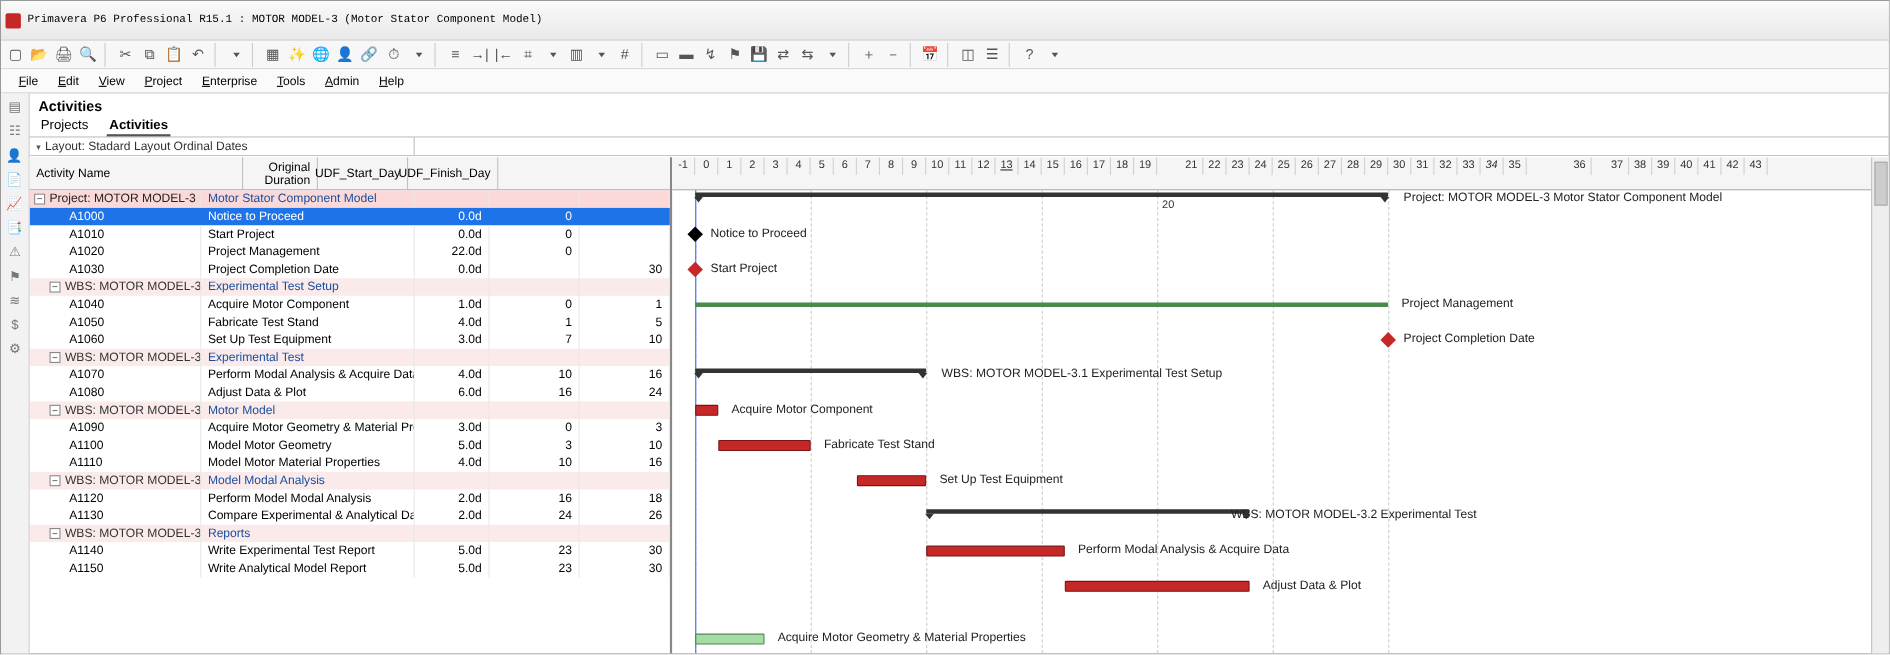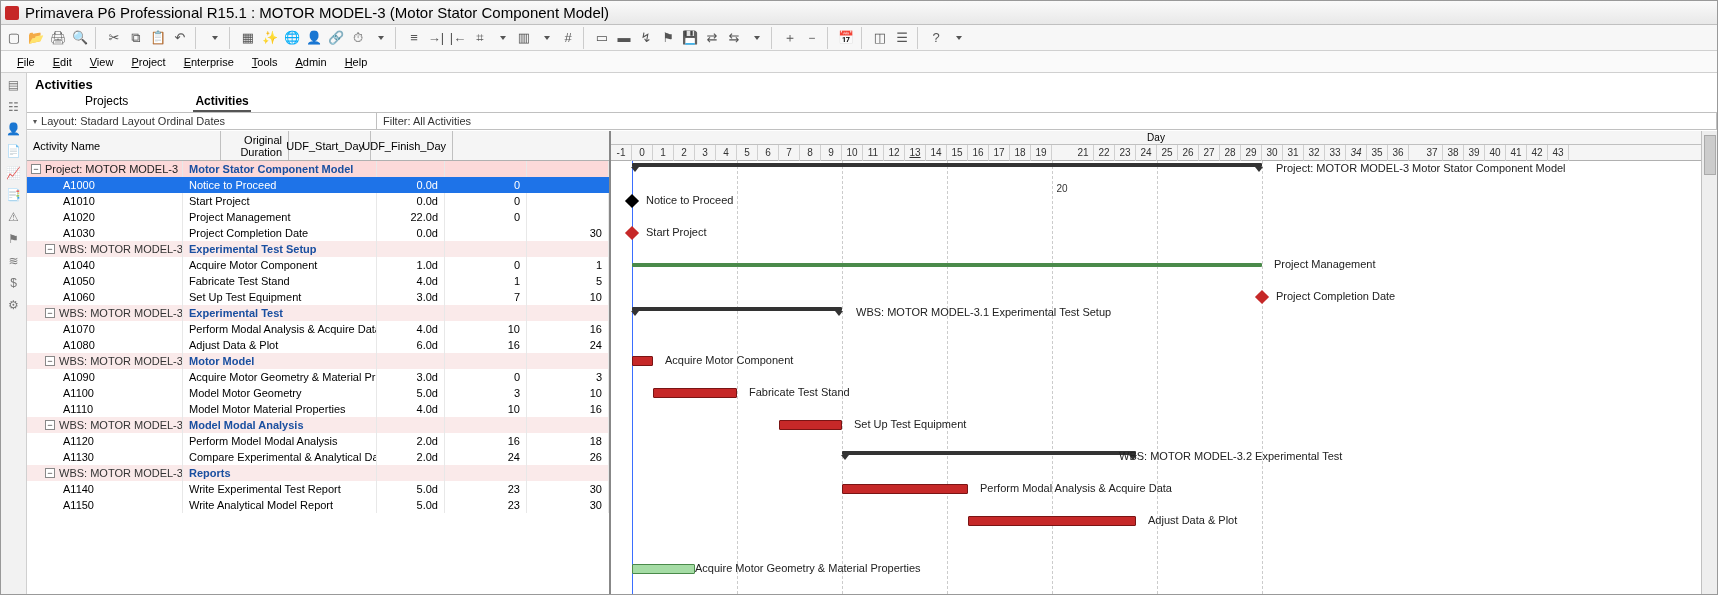--- a/index.html
+++ b/index.html
@@ -1,54 +1,54 @@
 <!DOCTYPE html>
 <html><head>
 <meta charset="utf-8">
 <style>
 * { box-sizing: border-box; }
 html, body { margin:0; padding:0; font-family: "Segoe UI", Tahoma, sans-serif; font-size:11px; color:#000; background:#fff; }
 .window { width:1718px; height:595px; border:1px solid #999; display:flex; flex-direction:column; }
-.titlebar { height:24px; background:linear-gradient(#fafafa,#e8e8e8); border-bottom:1px solid #c0c0c0; display:flex; align-items:center; padding:0 4px; font-size:15px; }
+.titlebar { height:36px; background:linear-gradient(#fafafa,#e8e8e8); border-bottom:1px solid #c0c0c0; display:flex; align-items:center; padding:0 4px; font-size:10px;font-family:Liberation Mono, monospace; }
 .titlebar .app-icon { width:14px; height:14px; background:#c62828; border-radius:2px; margin-right:6px; flex:none; }
 .toolbar { height:26px; background:#f7f7f7; border-bottom:1px solid #d0d0d0; display:flex; align-items:center; padding:0 2px; gap:0; }
 .tbtn { width:22px; height:22px; border:1px solid transparent; display:flex; align-items:center; justify-content:center; color:#555; font-size:13px; }
 .tsep { width:4px; height:22px; border-left:1px solid #ccc; margin:0 4px; }
 .tdrop::after { content:""; display:inline-block; margin-left:1px; border-left:3px solid transparent; border-right:3px solid transparent; border-top:4px solid #555; vertical-align:middle; }
 .menubar { height:22px; background:#fafafa; border-bottom:1px solid #d0d0d0; display:flex; align-items:center; padding:0 8px; gap:2px; }
 .menubar .menu-item { padding:2px 8px; }
 .menubar .menu-item u { text-decoration:underline; }
 .body-area { flex:1; display:flex; min-height:0; }
 .left-rail { width:26px; background:#f2f2f2; border-right:1px solid #d0d0d0; display:flex; flex-direction:column; gap:6px; padding-top:4px; align-items:center; }
 .rail-icon { width:16px; height:16px; display:flex; align-items:center; justify-content:center; font-size:12px; color:#777; }
 .main { flex:1; display:flex; flex-direction:column; min-width:0; }
 .view-title { padding:4px 8px 2px; font-weight:bold; font-size:13px; }
 .tabs { padding:0 8px 4px; border-bottom:1px solid #c0c0c0; }
-.tabs span { margin-right:12px; font-size:12px; padding:2px 2px;margin-left:48px; }
+.tabs span { margin-right:12px; font-size:12px; padding:2px 2px; }
 .tabs .active { font-weight:bold; border-bottom:2px solid #555; }
 .filter-row { display:flex; border-bottom:1px solid #c0c0c0; font-size:11px; }
 .filter-row .cell { border-right:1px solid #c0c0c0; padding:1px 6px; display:flex; align-items:center; height:16px; color:#333; }
 .filter-row .cell.layout { width:350px; }
 .filter-row .cell.layout .caret { margin-right:4px; font-size:8px; color:#555; }
 .grid-gantt { flex:1; display:flex; min-height:0; border-top:1px solid #fff; }
 .grid { flex:none; display:flex; flex-direction:column; border-right:2px solid #888; }
 .grid-header { display:flex; border-bottom:1px solid #b0b0b0; background:#f5f5f5; height:30px; align-items:center; }
 .grid-header .gh { border-right:1px solid #c0c0c0; padding:2px 6px; height:100%; display:flex; align-items:center; }
 .col-id  { width:156px; }
 .col-name{ width:194px; }
 .col-dur { width:68px; text-align:right; justify-content:flex-end; }
 .col-sd  { width:82px; text-align:center; justify-content:flex-end; }
 .col-fd  { width:82px; text-align:right; justify-content:flex-end; }
 .grid-body { flex:1; overflow:hidden; }
 .row { display:flex; height:16px; align-items:center; }
 .row .c { border-right:1px solid #e8e8e8; padding:0 6px; height:100%; display:flex; align-items:center; overflow:hidden; white-space:nowrap; }
 .row.band0 { background:#fcd9d9; color:#222; }
 .row.band1 { background:#faeaea; color:#333; font-weight:normal; }
 .row.band0 .c, .row.band1 .c { font-weight:normal; }
-.row.band0 .c-name, .row.band1 .c-name { color:#1a4fa0;font-weight:bold; }
+.row.band0 .c-name, .row.band1 .c-name { color:#1a4fa0; }
 .row.sel { background:#1e73e8; color:#fff; }
 .row.sel .c { border-right-color:transparent; }
 .exp { width:10px; height:10px; border:1px solid #888; background:#fff; color:#333; font-size:9px; line-height:8px; text-align:center; margin-right:4px; flex:none; }
 .row .indent0 { padding-left:4px; }
 .row .indent1 { padding-left:18px; }
 .row .indent2 { padding-left:36px; }
 .gantt { flex:1; display:flex; flex-direction:column; min-width:0; overflow:hidden; }
 .gantt-head { height:30px; border-bottom:1px solid #b0b0b0; background:#f5f5f5; display:flex; flex-direction:column; }
 .gantt-head .gh-top { height:14px; border-bottom:1px solid #c0c0c0; text-align:center; font-size:10px; line-height:14px; }
 .gantt-head .gh-days { height:16px; display:flex; }
@@ -230,23 +230,20 @@
       <div class="tabs">
         <span>Projects</span>
         <span class="active">Activities</span>
       </div>
 
       <div class="filter-row">
         <div class="cell layout">
           <span class="caret">▾</span>
           <span>Layout: Stadard Layout Ordinal Dates</span>
         </div>
-        <div class="cell" style="flex:1">
-          <span>Filter: All Activities</span>
-        </div>
       </div>
 
       <div class="grid-gantt">
 
         <div class="grid">
           <div class="grid-header">
             <div class="gh col-name">Activity Name</div>
             <div class="gh col-dur">Original Duration</div>
             <div class="gh col-sd">UDF_Start_Day</div>
             <div class="gh col-fd">UDF_Finish_Day</div>
@@ -454,21 +451,20 @@
                 <div class="c col-name c-name">Write Analytical Model Report</div>
                 <div class="c col-dur">5.0d</div>
                 <div class="c col-sd">23</div>
                 <div class="c col-fd">30</div>
               </div>
             </div>
         </div>
 
         <div class="gantt">
           <div class="gantt-head">
-            <div class="gh-top">Day</div>
             <div class="gh-days" id="gh-days">
                 <div class="ghd" style="width: 21px;">-1</div>
                 <div class="ghd" style="width: 21px;">0</div>
                 <div class="ghd" style="width: 21px;">1</div>
                 <div class="ghd" style="width: 21px;">2</div>
                 <div class="ghd" style="width: 21px;">3</div>
                 <div class="ghd" style="width: 21px;">4</div>
                 <div class="ghd" style="width: 21px;">5</div>
                 <div class="ghd" style="width: 21px;">6</div>
                 <div class="ghd" style="width: 21px;">7</div>
@@ -493,21 +489,21 @@
                 <div class="ghd" style="width: 21px;">26</div>
                 <div class="ghd" style="width: 21px;">27</div>
                 <div class="ghd" style="width: 21px;">28</div>
                 <div class="ghd" style="width: 21px;">29</div>
                 <div class="ghd" style="width: 21px;">30</div>
                 <div class="ghd" style="width: 21px;">31</div>
                 <div class="ghd" style="width: 21px;">32</div>
                 <div class="ghd" style="width: 21px;">33</div>
                 <div class="ghd" style="width: 21px; font-style: italic;">34</div>
                 <div class="ghd" style="width: 21px;">35</div>
-                <div class="ghd" style="width: 21px;">36</div>
+                <div class="ghd" style="width: 21px; margin-left: 38px;">36</div>
                 <div class="ghd" style="width: 21px; margin-left: 13px;">37</div>
                 <div class="ghd" style="width: 21px;">38</div>
                 <div class="ghd" style="width: 21px;">39</div>
                 <div class="ghd" style="width: 21px;">40</div>
                 <div class="ghd" style="width: 21px;">41</div>
                 <div class="ghd" style="width: 21px;">42</div>
                 <div class="ghd" style="width: 21px;">43</div>
               </div>
           </div>
           <div class="gantt-body" id="gantt-body">
@@ -532,21 +528,21 @@
                 <span class="bar-label" style="left: 29px;">Start Project</span>
               </div>
               <div class="gantt-row" style="top: 48px;">
                 <div class="bar greenline" style="left: 21px; width: 630px;"></div>
                 <span class="bar-label" style="left: 657px;">Project Management</span>
               </div>
               <div class="gantt-row" style="top: 64px;">
                 <div class="milestonehalf" style="left: 646px;"></div>
                 <span class="bar-label" style="left: 659px;">Project Completion Date</span>
               </div>
-              <div class="gantt-row" style="top: 64px;">
+              <div class="gantt-row" style="top: 80px;">
                 <div class="bar sum" style="left: 21px; width: 210px;"></div>
                 <span class="bar-label" style="left: 239px;">WBS: MOTOR MODEL-3.1  Experimental Test Setup</span>
               </div>
               <div class="gantt-row" style="top: 96px;">
                 <div class="bar red" style="left: 21px; width: 21px;"></div>
                 <span class="bar-label" style="left: 48px;">Acquire Motor Component</span>
               </div>
               <div class="gantt-row" style="top: 112px;">
                 <div class="bar red" style="left: 42px; width: 84px;"></div>
                 <span class="bar-label" style="left: 132px;">Fabricate Test Stand</span>
@@ -562,21 +558,21 @@
               <div class="gantt-row" style="top: 160px;">
                 <div class="bar red" style="left: 231px; width: 126px;"></div>
                 <span class="bar-label" style="left: 363px;">Perform Modal Analysis &amp; Acquire Data</span>
               </div>
               <div class="gantt-row" style="top: 176px;">
                 <div class="bar red" style="left: 357px; width: 168px;"></div>
                 <span class="bar-label" style="left: 531px;">Adjust Data &amp; Plot</span>
               </div>
               <div class="gantt-row" style="top: 208px;">
                 <div class="bar green" style="left: 21px; width: 63px;"></div>
-                <span class="bar-label" style="left: 78px;">Acquire Motor Geometry &amp; Material Properties</span>
+                <span class="bar-label" style="left: 90px;">Acquire Motor Geometry &amp; Material Properties</span>
               </div>
             </div>
         </div>
 
         <div class="scroll-right">
           <div class="thumb"></div>
         </div>
       </div>
 
     </div>

